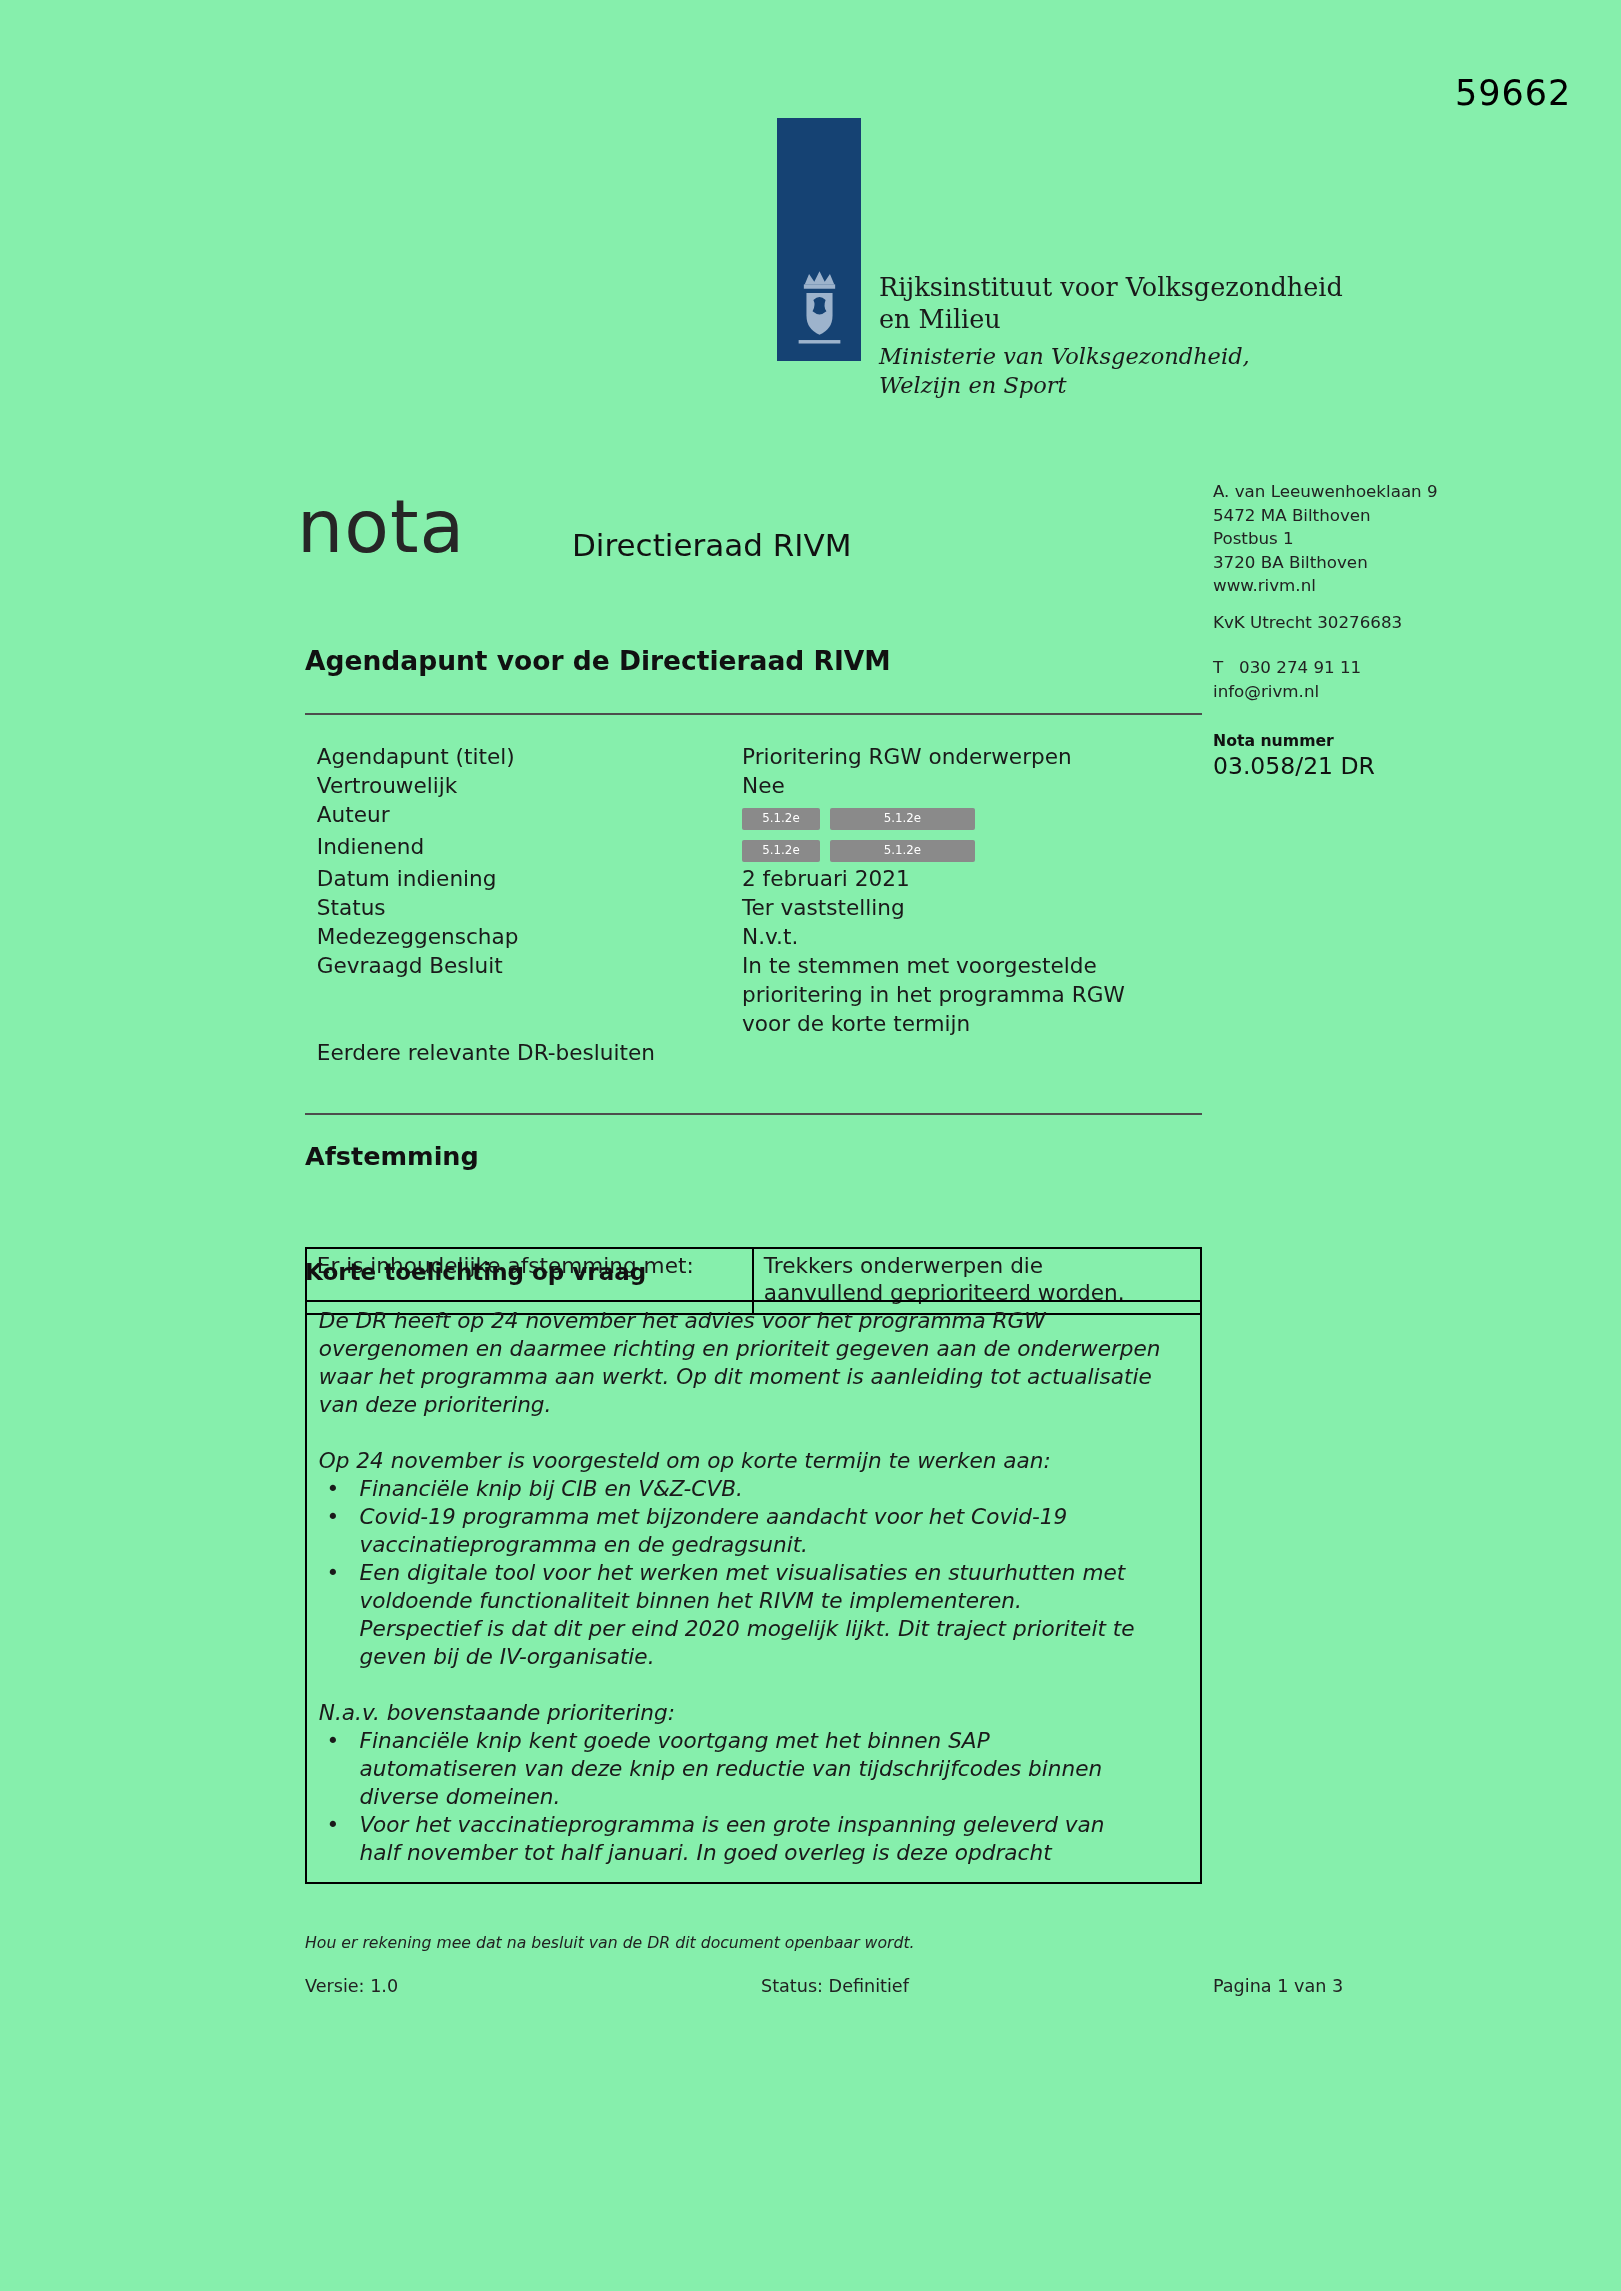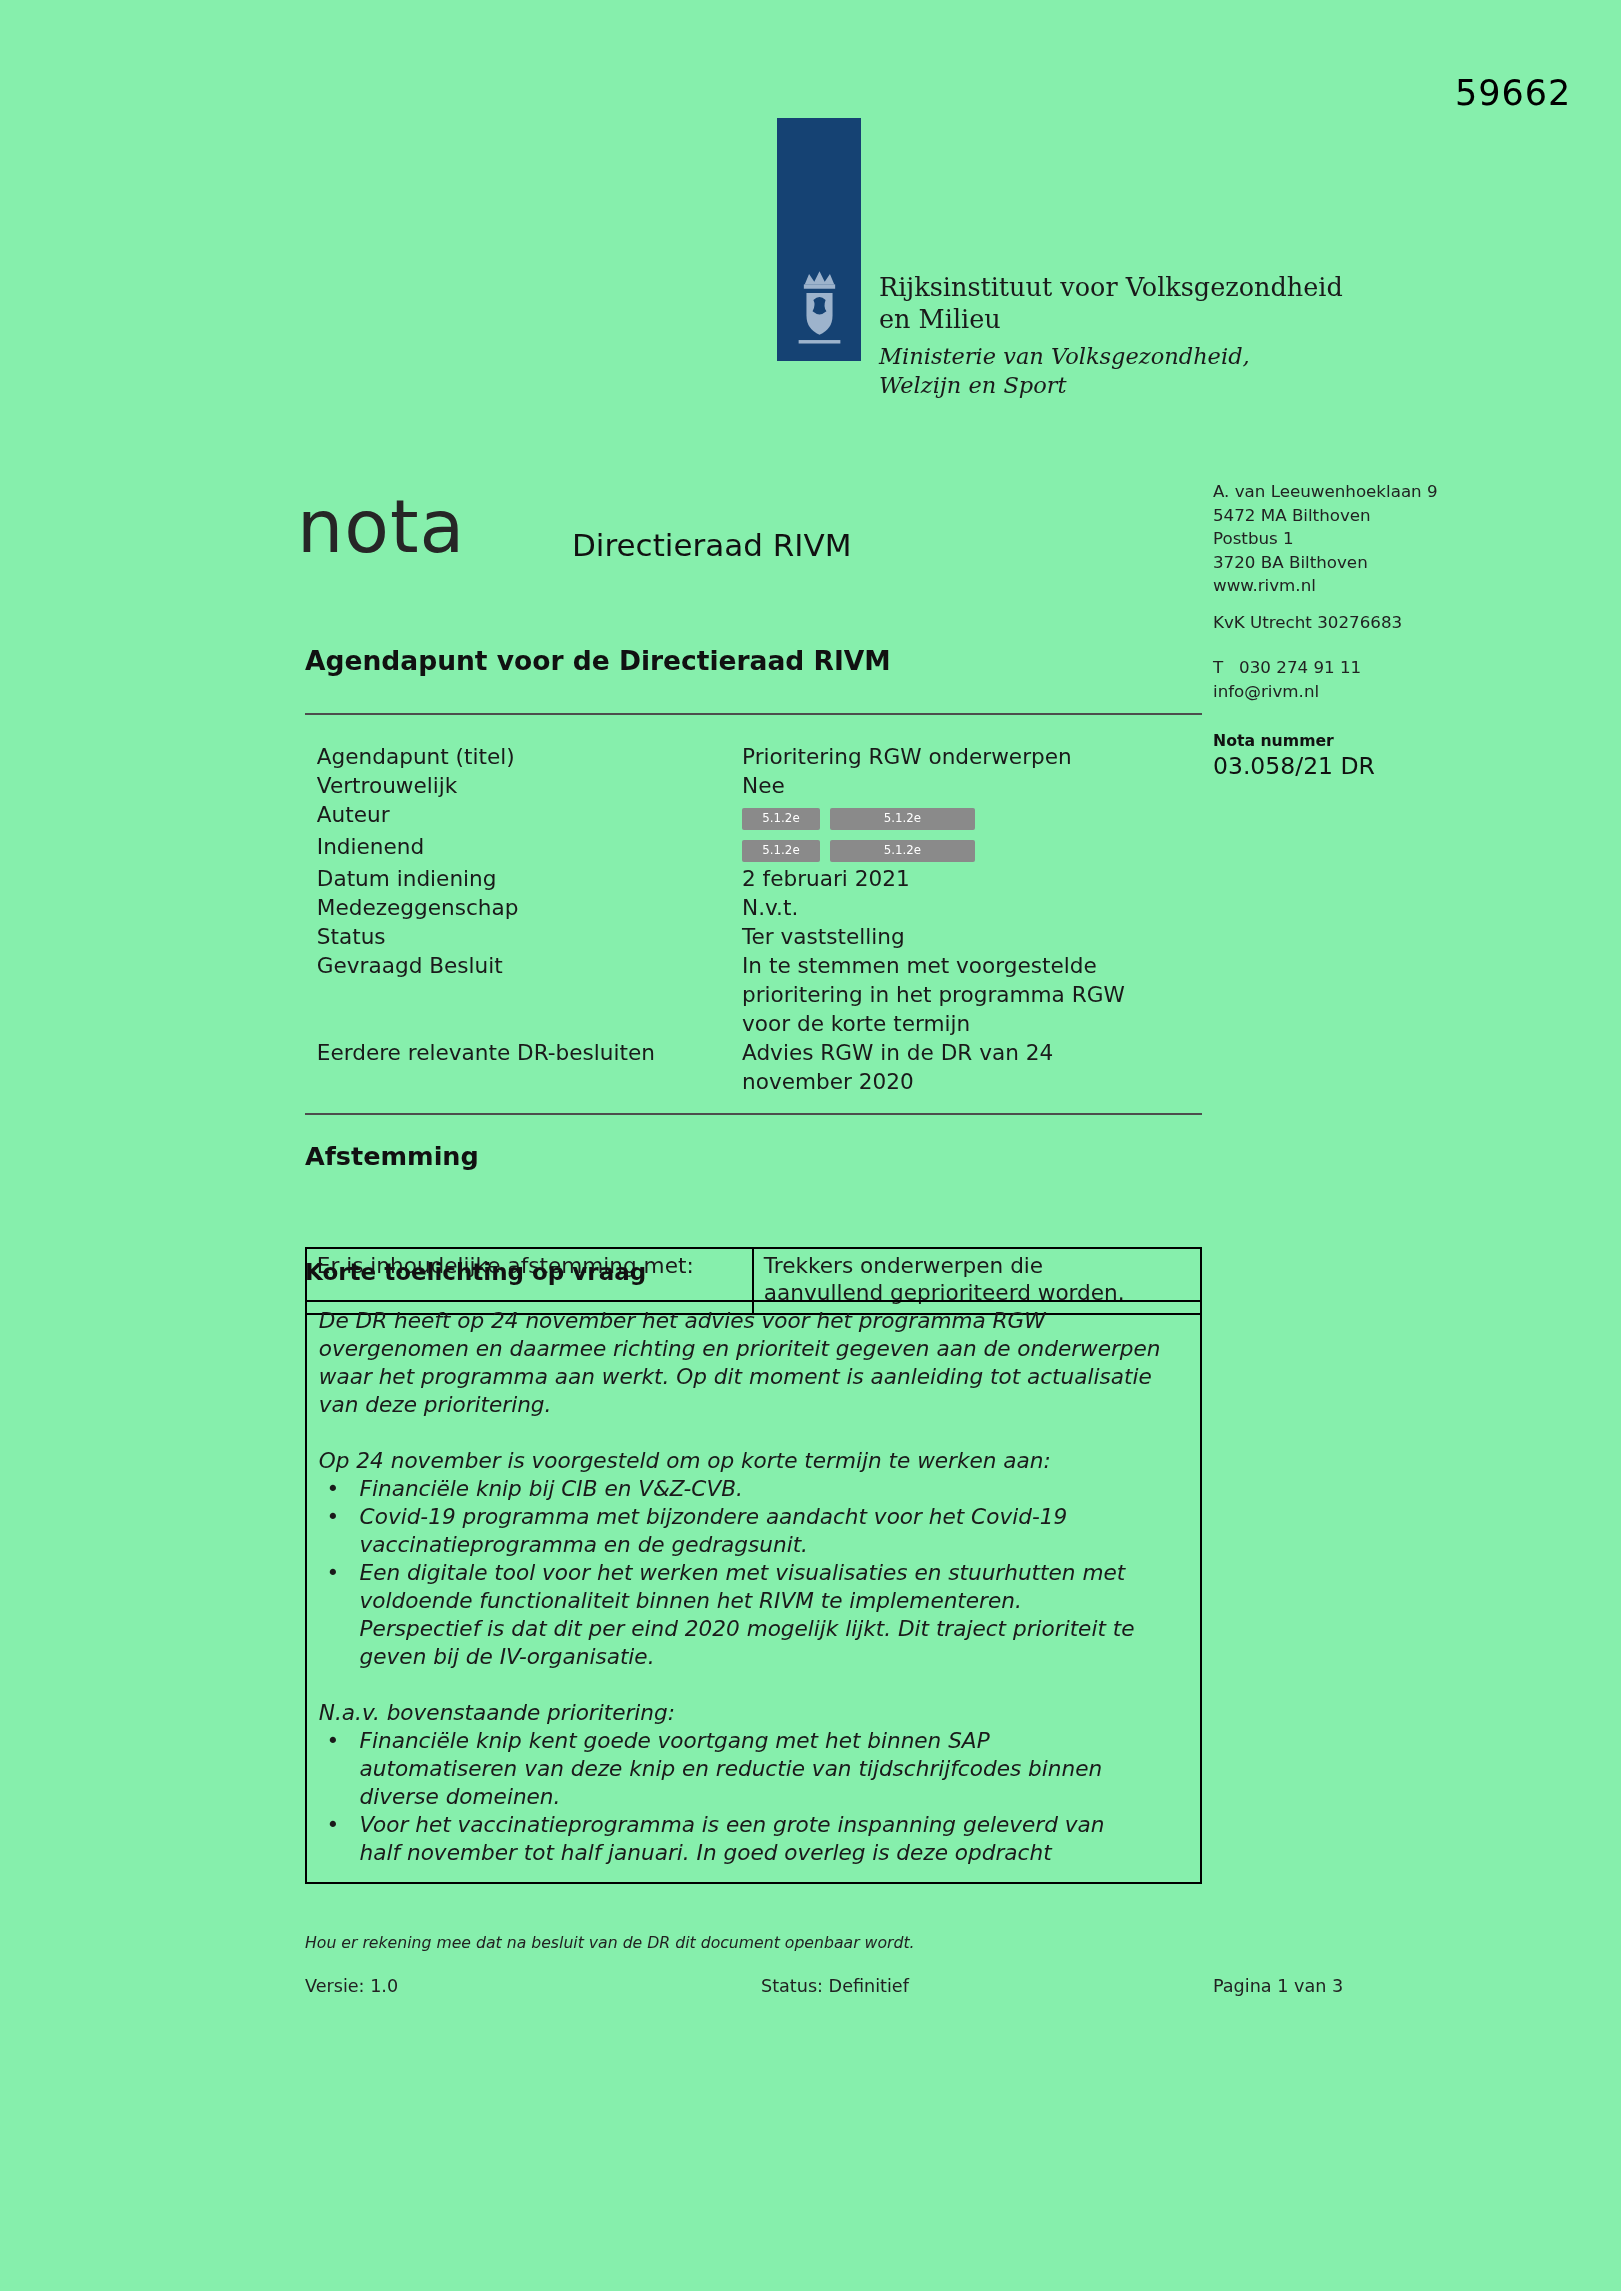--- a/index.html
+++ b/index.html
@@ -129,34 +129,33 @@
       <div class="flabel">Indienend</div>
       <div class="fvalue redaction-row">
         <span class="redact r1">5.1.2e</span><span class="redact r2">5.1.2e</span>
       </div>
     </div>
     <div class="frow">
       <div class="flabel">Datum indiening</div>
       <div class="fvalue">2 februari 2021</div>
     </div>
     <div class="frow">
+      <div class="flabel">Status</div>
+      <div class="fvalue">Ter vaststelling</div>
+    </div>
+    <div class="frow">
       <div class="flabel">Medezeggenschap</div>
       <div class="fvalue">N.v.t.</div>
     </div>
     <div class="frow">
-      <div class="flabel">Status</div>
-      <div class="fvalue">Ter vaststelling</div>
-    </div>
-    <div class="frow">
       <div class="flabel">Gevraagd Besluit</div>
       <div class="fvalue">In te stemmen met voorgestelde prioritering in het programma RGW voor de korte termijn</div>
     </div>
     <div class="frow">
       <div class="flabel">Eerdere relevante DR-besluiten</div>
-      <div class="fvalue">Advies RGW in de DR van 24 november 2020</div>
     </div>
   </div>
 
   <div class="abs rule rule2"></div>
 
   <div class="abs afst-h">Afstemming</div>
   <div class="abs afst-table">
     <div class="afst-cell">Er is inhoudelijke afstemming met:</div>
     <div class="afst-cell right">
       <div class="afst-right-text">Trekkers onderwerpen die aanvullend geprioriteerd worden.</div>

